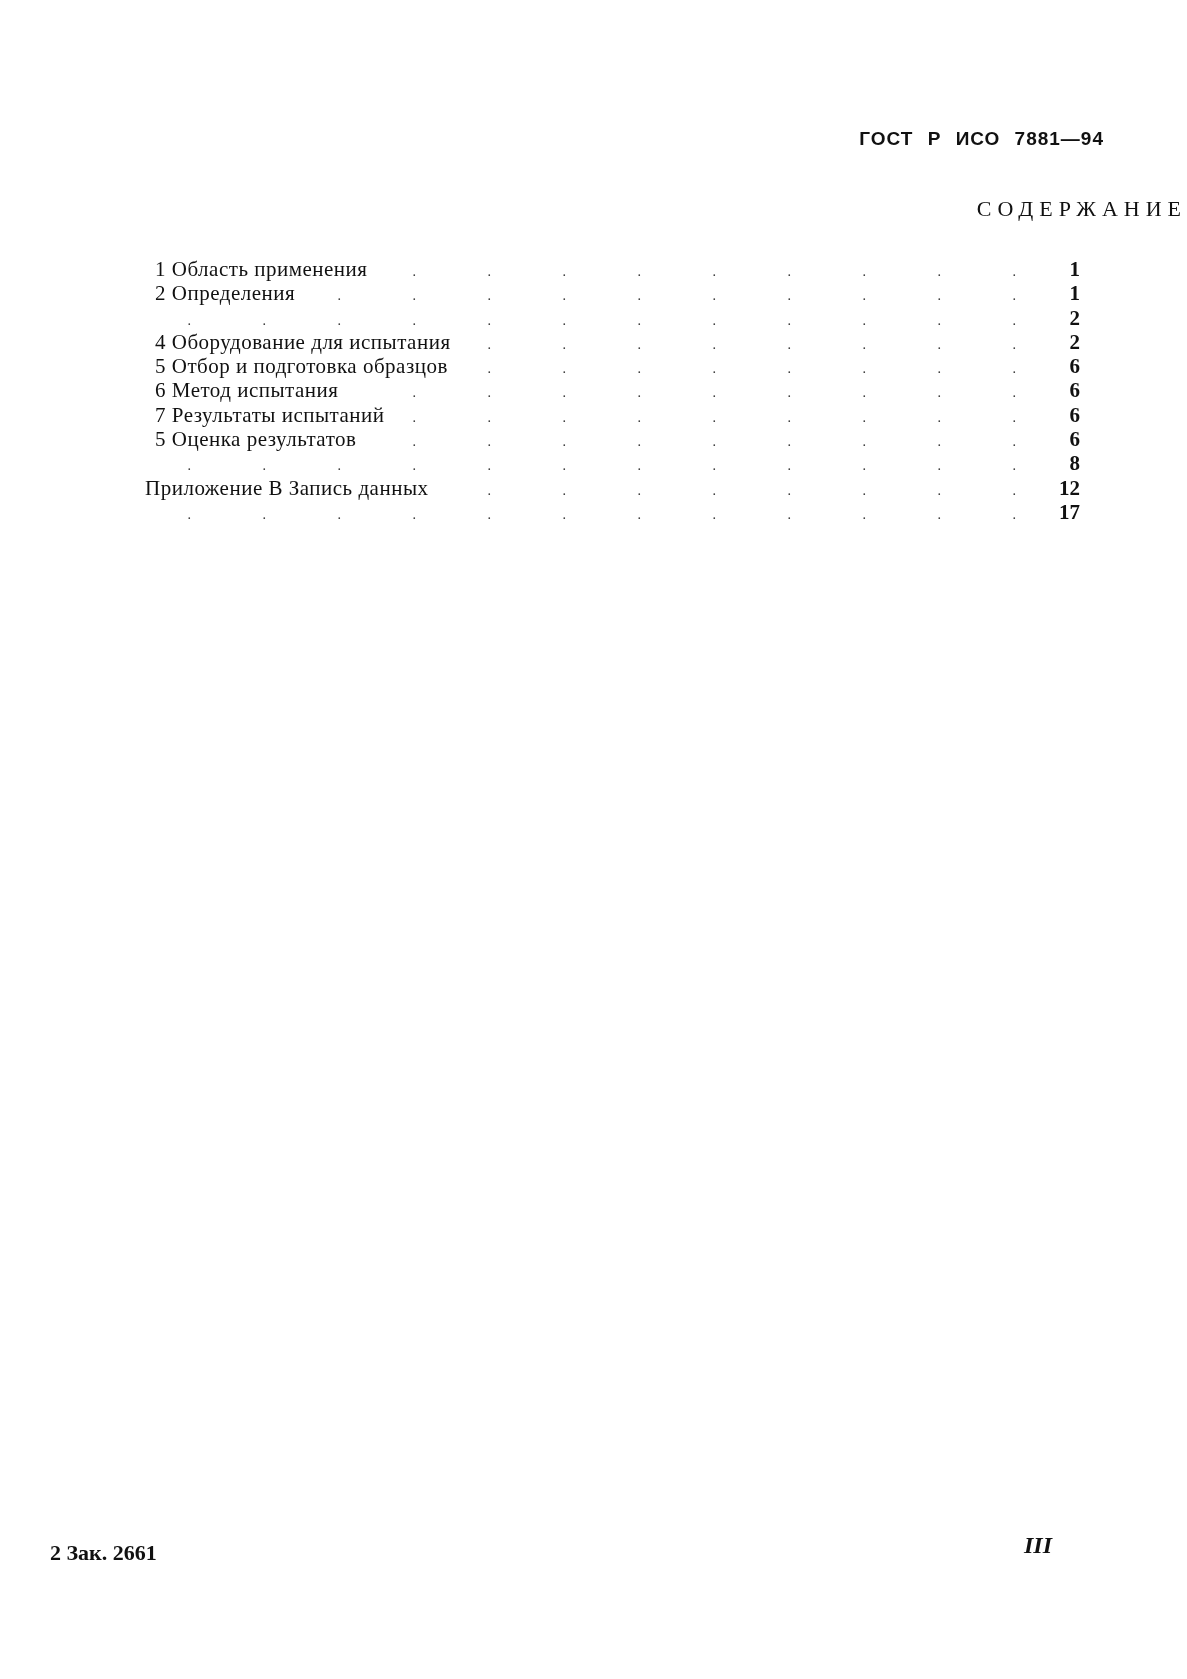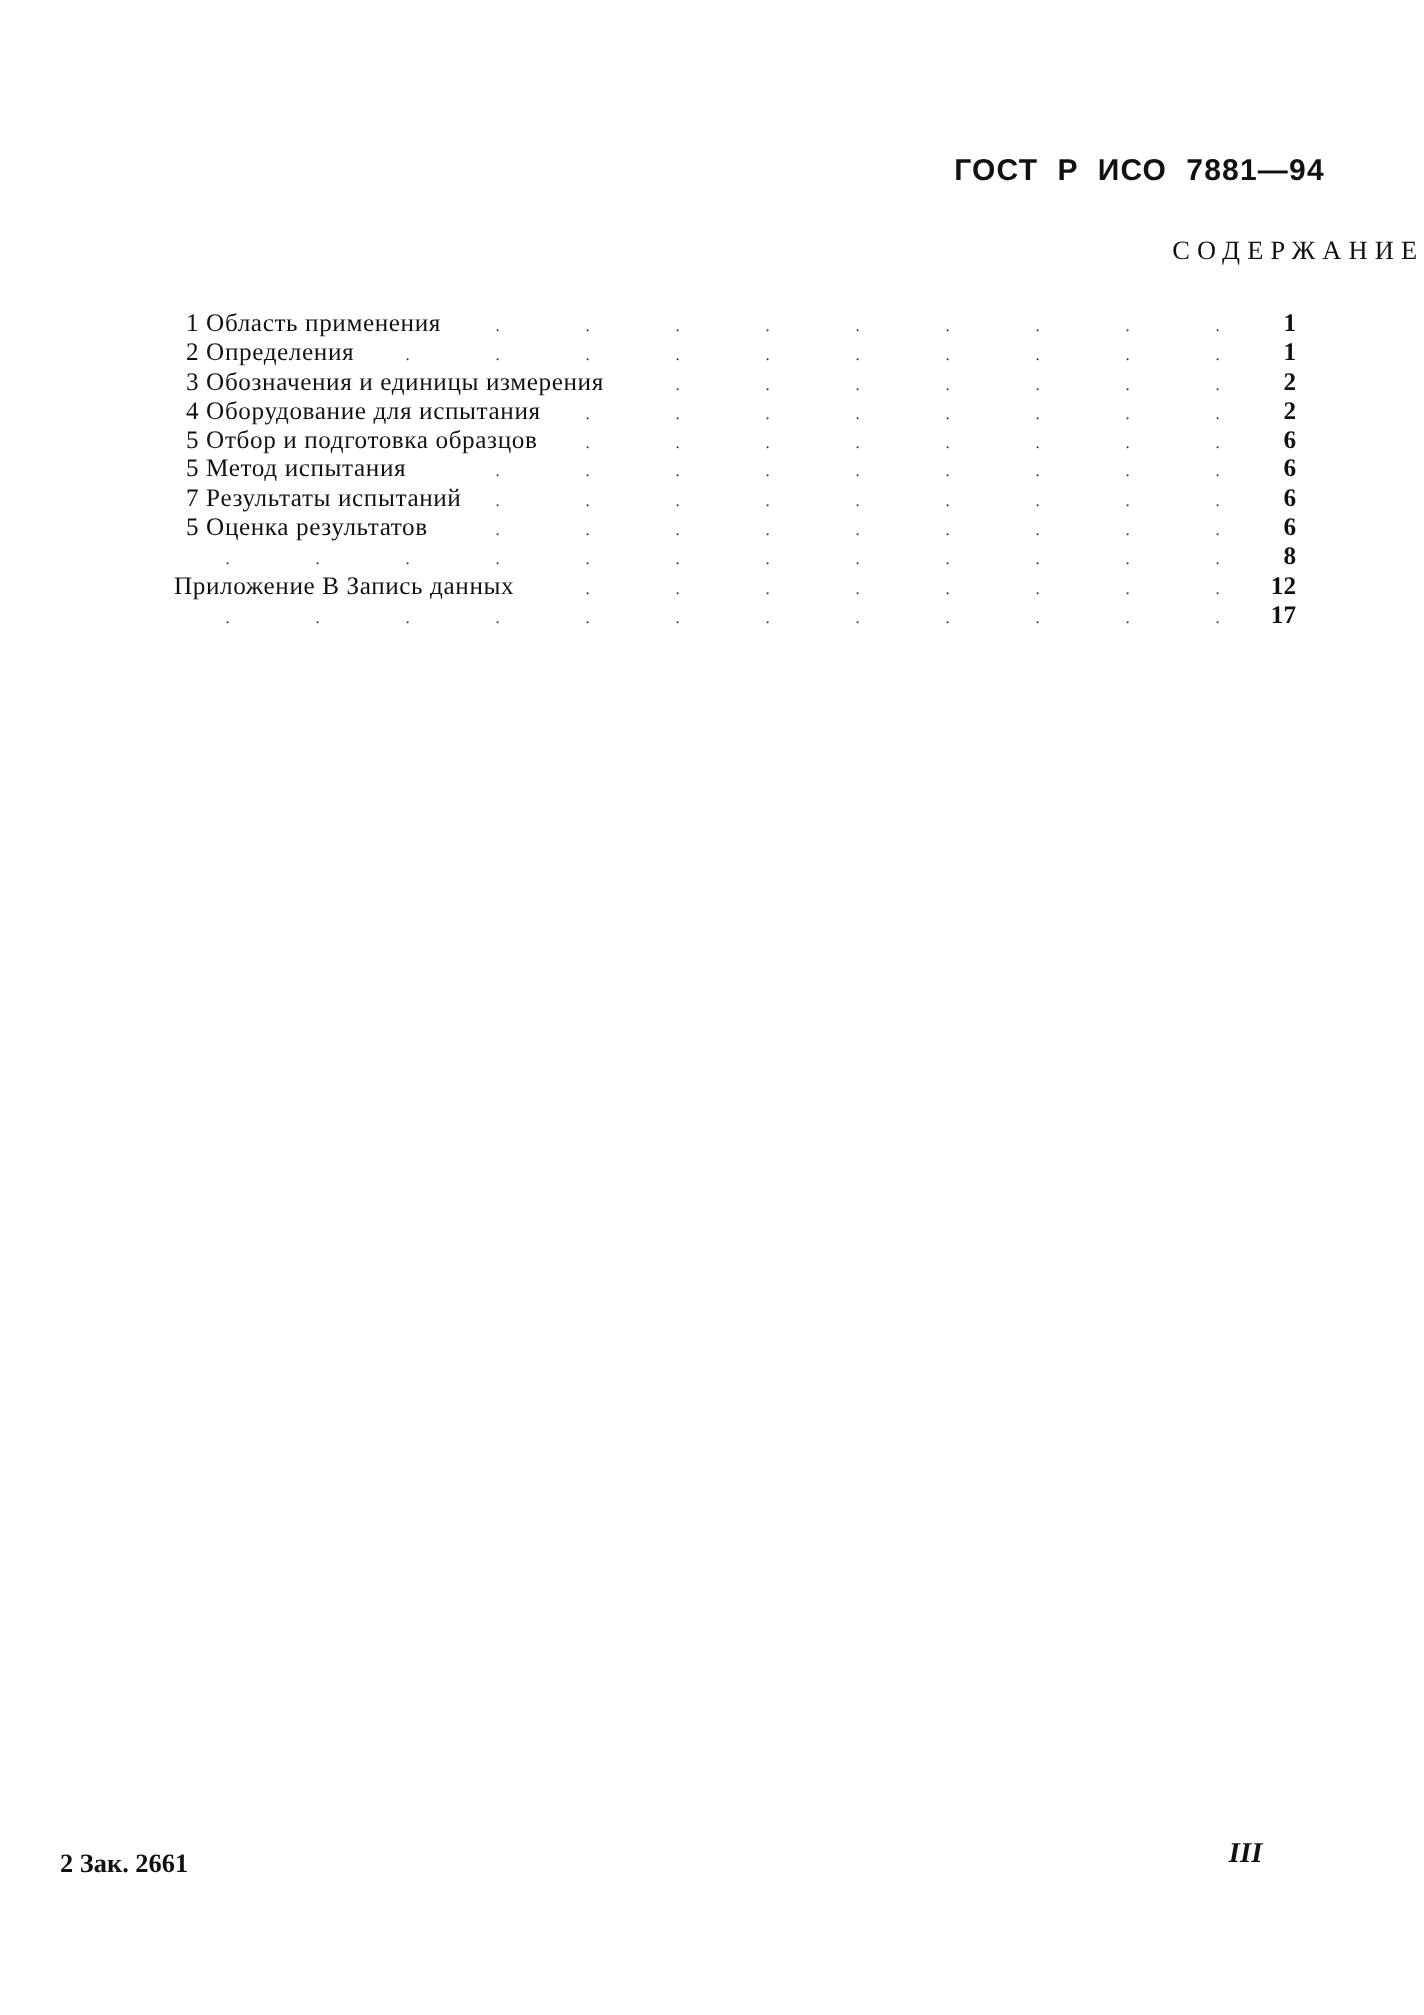--- a/index.html
+++ b/index.html
@@ -1,17 +1,17 @@
 <!DOCTYPE html>
 <html><head>
 <meta charset="utf-8">
 <style>
   html, body { margin: 0; padding: 0; background: #ffffff; }
   body { width: 1187px; height: 1679px; position: relative; overflow: hidden; color: #111; font-family: "Liberation Serif", serif; }
-  .header-code { position: absolute; top: 128px; right: 83px; font-family: "Liberation Sans", sans-serif; font-weight: bold; font-size: 25px; letter-spacing: 1px; word-spacing: 8px; }
+  .header-code { position: absolute; top: 128px; right: 83px; font-family: "Liberation Sans", sans-serif; font-weight: bold; font-size: 19px; letter-spacing: 1px; word-spacing: 8px; }
   .toc-title { position: absolute; top: 196px; left: 0; width: 100%; text-align: right; font-size: 22px; letter-spacing: 6px; padding-left: 10px; box-sizing: border-box; }
   .toc { position: absolute; top: 257px; left: 155px; width: 925px; }
   .toc-row { display: flex; align-items: baseline; height: 24.3px; font-size: 21px; line-height: 24px; }
   .toc-label { white-space: nowrap; padding-right: 6px; letter-spacing: 0.5px; font-family: Liberation Serif, serif; }
   .toc-dots { flex: 1; overflow: hidden; white-space: nowrap; color: #333; letter-spacing: 34px; font-size: 14px; text-align: right; direction: rtl; }
   .toc-page { width: 30px; text-align: right; font-weight: bold; font-size: 21px; }
   .footer-left { position: absolute; top: 1540px; left: 50px; font-size: 22px; font-weight: bold; }
   .footer-right { position: absolute; top: 1532px; left: 1024px; font-size: 24px; font-weight: bold; font-style: italic; }
 </style>
 </head>
@@ -26,36 +26,35 @@
     <span class="toc-label">1 Область применения</span>
     <span class="toc-dots">. . . . . . . . . . . . . . . . . . . . . . . . . . . . . . .</span>
     <span class="toc-page">1</span>
   </div>
   <div class="toc-row">
     <span class="toc-label">2 Определения</span>
     <span class="toc-dots">. . . . . . . . . . . . . . . . . . . . . . . . . . . . . . .</span>
     <span class="toc-page">1</span>
   </div>
   <div class="toc-row">
-    <span class="toc-label">3 Обозначения и единицы измерения</span>
     <span class="toc-dots">. . . . . . . . . . . . . . . . . . . . . . . . . . . . . . .</span>
     <span class="toc-page">2</span>
   </div>
   <div class="toc-row">
     <span class="toc-label">4 Оборудование для испытания</span>
     <span class="toc-dots">. . . . . . . . . . . . . . . . . . . . . . . . . . . . . . .</span>
     <span class="toc-page">2</span>
   </div>
   <div class="toc-row">
     <span class="toc-label">5 Отбор и подготовка образцов</span>
     <span class="toc-dots">. . . . . . . . . . . . . . . . . . . . . . . . . . . . . . .</span>
     <span class="toc-page">6</span>
   </div>
   <div class="toc-row">
-    <span class="toc-label">5 Метод испытания</span>
+    <span class="toc-label">6 Метод испытания</span>
     <span class="toc-dots">. . . . . . . . . . . . . . . . . . . . . . . . . . . . . . .</span>
     <span class="toc-page">6</span>
   </div>
   <div class="toc-row">
     <span class="toc-label">7 Результаты испытаний</span>
     <span class="toc-dots">. . . . . . . . . . . . . . . . . . . . . . . . . . . . . . .</span>
     <span class="toc-page">6</span>
   </div>
   <div class="toc-row">
     <span class="toc-label">5 Оценка результатов</span>

